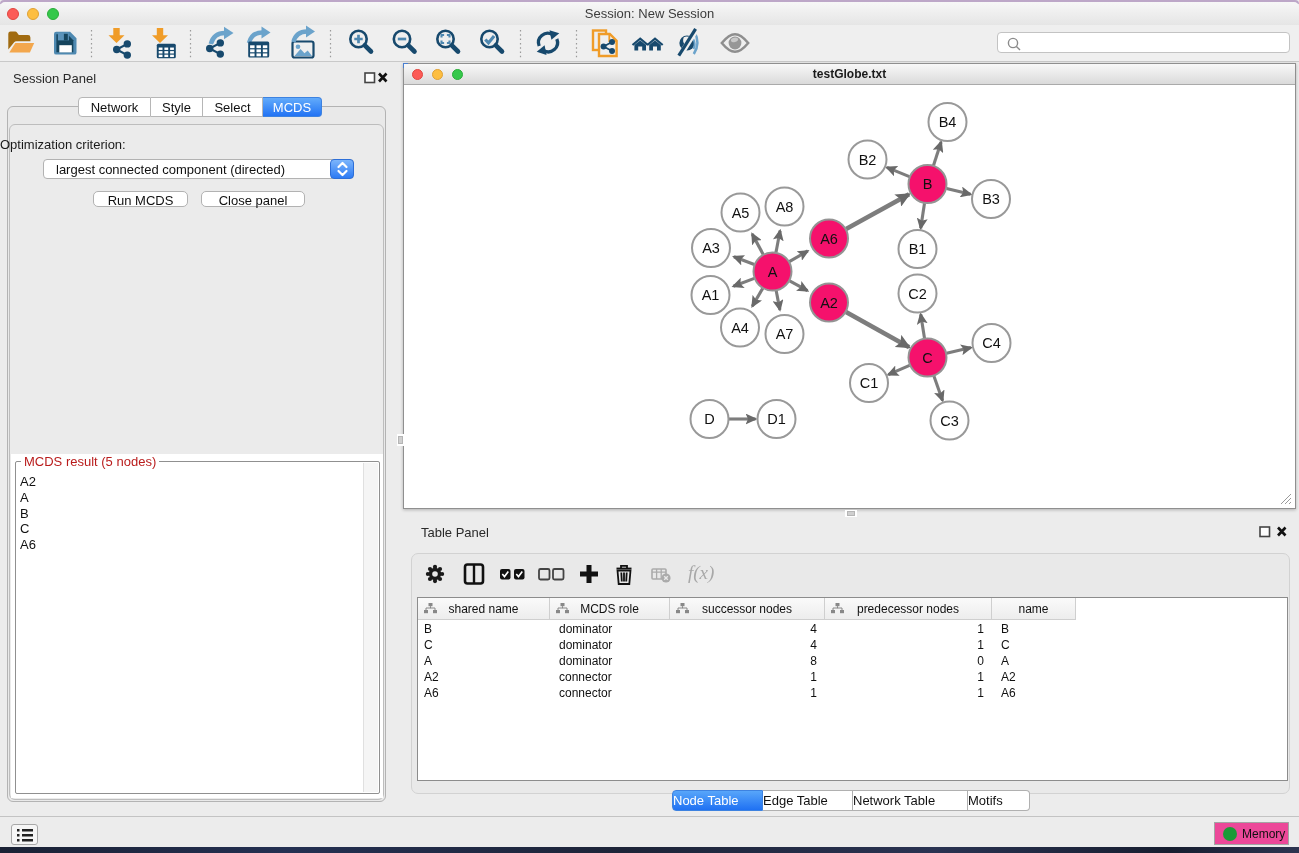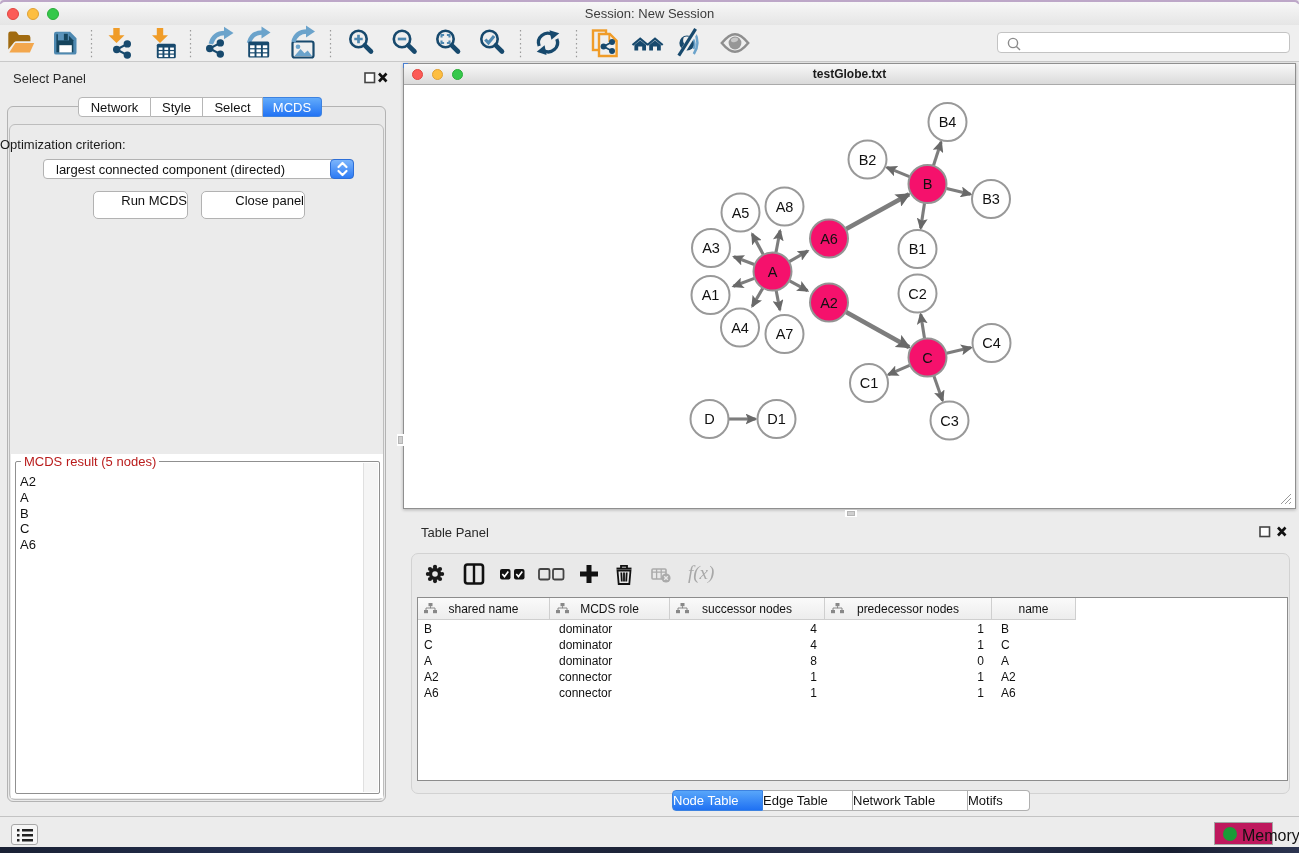--- a/index.html
+++ b/index.html
@@ -17,31 +17,31 @@
 #cp-title{left:13px;top:71px;font-size:13px;color:#2a2a2a}
 #cp-tabs{left:78px;top:97px;height:20px}
 .tab{position:absolute;top:0;height:20px;border:1px solid #b6b6b6;background:#fff;font-size:13px;color:#111;text-align:center;line-height:19px}
 .tab.sel{background:linear-gradient(#62abfb,#2273f4);color:#fff;border-color:#3d82e0}
 #cp-outer{left:7px;top:106px;width:379px;height:696px;background:#e9e9e9;border:1px solid #b3b3b3;border-radius:6px}
 #cp-inner{left:9px;top:124px;width:375px;height:676px;background:#ebebeb;border:1px solid #bdbdbd;border-radius:6px}
 #opt-label{left:0;top:137px;width:396px;text-align:left;font-size:13px;color:#1a1a1a}
 #dropdown{left:43px;top:159px;width:311px;height:20px;background:#fff;border:1px solid #b2b2b2;border-radius:4px}
 #dropdown .txt{position:absolute;left:12px;top:2px;font-size:13px;color:#111}
 #dd-btn{position:absolute;right:-1px;top:-1px;width:24px;height:20px;border-radius:4px;background:linear-gradient(#7cb5fb,#2d7bf4);border:1px solid #2d6fd8}
-.btn{position:absolute;height:28px;background:#fff;border:1px solid #b2b2b2;border-radius:5px;font-size:13px;color:#111;text-align:right;line-height:18px}
+.btn{position:absolute;height:16px;background:#fff;border:1px solid #b2b2b2;border-radius:5px;font-size:13px;color:#111;text-align:center;line-height:18px}
 #grp-bg{left:11px;top:454px;width:372px;height:344px;background:#fff}
 #grp-border{left:15px;top:461px;width:365px;height:333px;border:1px solid #909090;border-radius:2px}
 #grp-label{left:21px;top:454px;font-size:13px;color:#b91c1c;background:#fff;padding:0 3px}
 #grp-scroll{left:363px;top:463px;width:15px;height:329px;background:#f5f5f5;border-left:1px solid #e0e0e0}
 #grp-list{left:20px;top:474px;font-size:13px;color:#111;line-height:15.8px}
 
 #statusbar{left:0;top:816px;width:1299px;height:31px;background:#ececec;border-top:1px solid #c3c3c3}
 #desk{left:0;top:847px;width:1299px;height:6px;background:linear-gradient(90deg,#1a2134,#243052 22%,#1d2438 48%,#2a3352 72%,#171e30 90%,#2c3450)}
 #listbtn{left:11px;top:824px;width:27px;height:21px;background:#f6f6f6;border:1px solid #a8a8a8;border-radius:3px}
-#membtn{left:1214px;top:822px;width:59px;height:23px;background:#be185d;border:1px solid #a4a4a4;font-size:16px;color:#111}
+#membtn{left:1214px;top:822px;width:75px;height:23px;background:#ec4899;border:1px solid #a4a4a4;font-size:12px;color:#111}
 
 #netwin{left:403px;top:63px;width:893px;height:446px;background:#fff;border:1px solid #8f8f8f;box-shadow:0 1px 3px rgba(0,0,0,.25)}
 #nw-title{position:absolute;left:0;top:0;width:100%;height:21px;background:linear-gradient(#f8f8f8,#dadada);border-bottom:1px solid #aaa}
 #nw-title .t{position:absolute;left:0;right:0;top:3px;text-align:center;font-size:12px;font-weight:bold;color:#1a1a1a}
 
 #tp-title{left:421px;top:525px;font-size:13px;color:#2a2a2a}
 #tp-box{left:411px;top:553px;width:879px;height:241px;background:#e9e9e9;border:1px solid #d2d2d2;border-radius:7px}
 #tbl{left:417px;top:597px;width:871px;height:184px;background:#fff;border:1px solid #8c8c8c}
 .th{position:absolute;top:0;height:22px;background:linear-gradient(#fafafa,#ededed);border-right:1px solid #cfcfcf;border-bottom:1px solid #cfcfcf;font-size:12px;color:#111;text-align:center;line-height:22px}
 .td{position:absolute;font-size:12px;color:#111;height:16px;line-height:16px}
@@ -180,21 +180,21 @@
       </g>
     </svg>
   </div>
 <div class="abs" id="search">
     <svg width="20" height="19" style="position:absolute;left:6px;top:1px">
       <circle cx="9" cy="9" r="4.6" fill="none" stroke="#8b8b8b" stroke-width="1.4"></circle>
       <line x1="12.4" y1="12.4" x2="16" y2="16" stroke="#8b8b8b" stroke-width="1.4"></line>
     </svg>
   </div>
 
-<div class="abs" id="cp-title">Select Panel</div>
+<div class="abs" id="cp-title">Session Panel</div>
 <svg class="abs" style="left:360px;top:72px" width="30" height="12">
     <rect x="5" y="1" width="9.5" height="9.5" fill="#fdfdfd" stroke="#444" stroke-width="1.6"></rect>
     <path d="M19 1.5 L26.5 9.5 M26.5 1.5 L19 9.5" stroke="#111" stroke-width="2.6"></path>
   </svg>
 <div class="abs" id="cp-outer"></div>
 <div class="abs" id="cp-inner"></div>
 <div class="abs" id="cp-tabs">
   <div class="tab" style="left:0px;width:73px;border-radius:4px 0 0 4px">Network</div>
   <div class="tab" style="left:73px;width:52px;border-left:none">Style</div>
   <div class="tab" style="left:125px;width:60px;border-left:none">Select</div>

